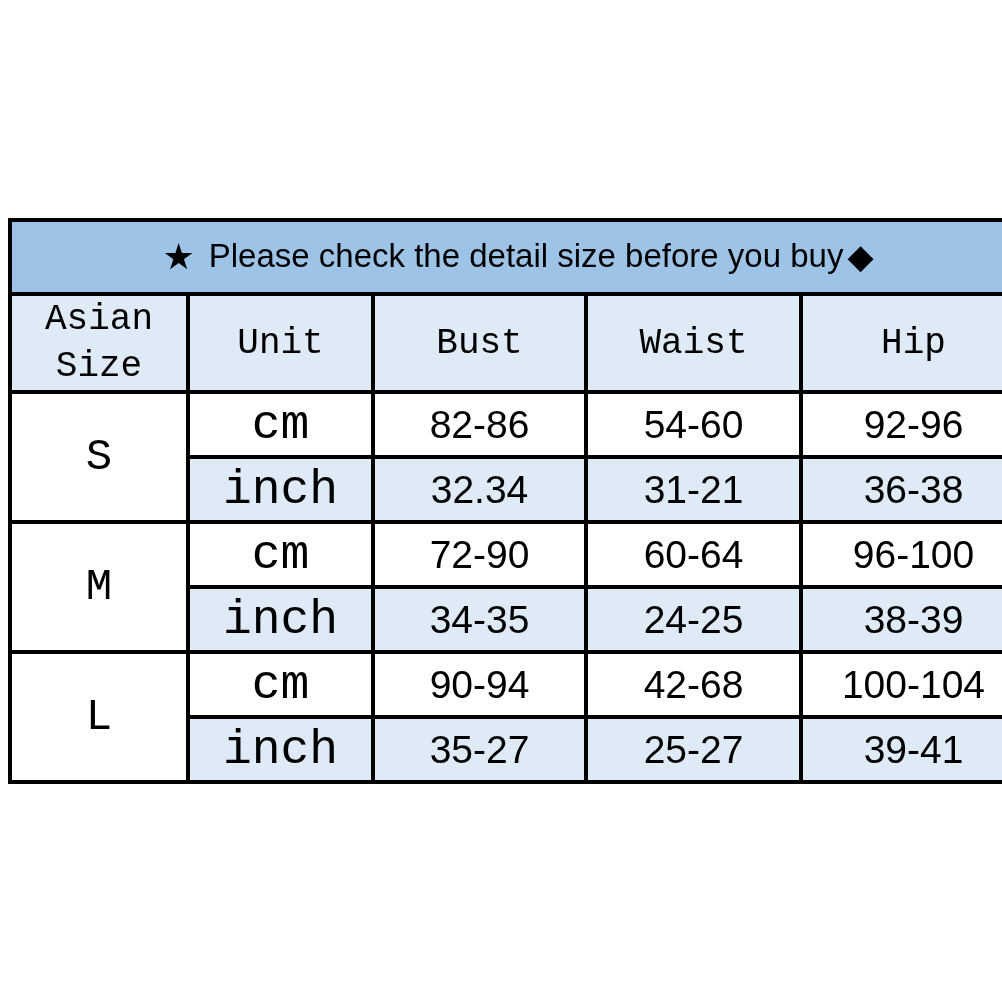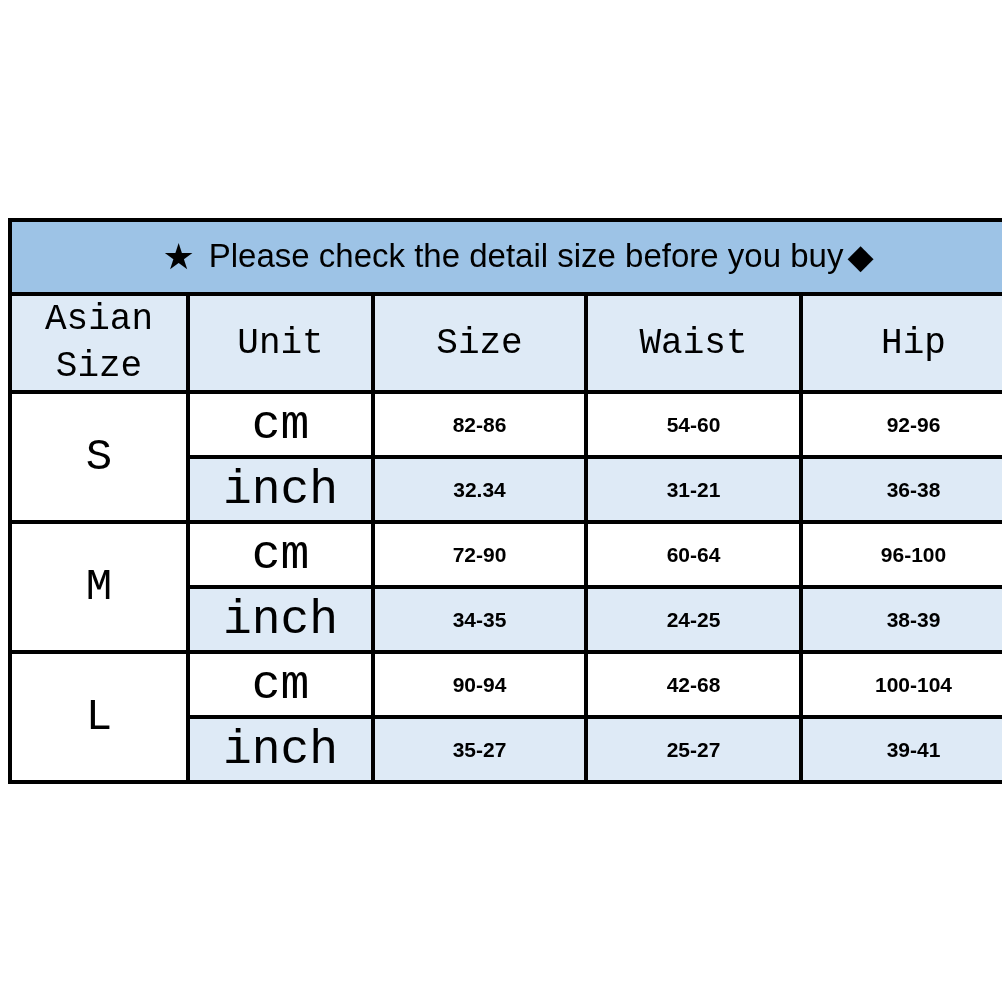--- a/index.html
+++ b/index.html
@@ -76,22 +76,21 @@
     background: var(--cm-row-bg, #FFFFFF) !important;
     font-family: "Liberation Mono", "DejaVu Sans Mono", monospace;
     font-size: 44px;
   }
   td.unit-cell {
     font-family: "Liberation Mono", "DejaVu Sans Mono", monospace;
     font-size: 48px;
   }
   td.value-cell {
     font-family: "Liberation Sans", "DejaVu Sans", sans-serif;
-    font-size: 21px;
-    font-weight: bold;
+    font-size: 39px;
   }
 </style>
 </head>
 <body>
 
 <div class="canvas">
   <div class="chart-clip">
     <table class="size-chart">
       <colgroup>
         <col style="width:178px">
@@ -104,21 +103,21 @@
       <tbody>
           <tr>
         <td colspan="5" class="banner-cell">
           <span class="star">★</span><span>Please check the detail size before you buy</span><span class="diamond">◆</span>
         </td>
       </tr>
 
       <tr class="head-row">
         <td class="asian-cell">Asian Size</td>
         <td>Unit</td>
-        <td>Size</td>
+        <td>Bust</td>
         <td>Waist</td>
         <td>Hip</td>
       </tr>
 
       <tr class="data-row cm-row">
         <td rowspan="2" class="size-cell">S</td>
         <td class="unit-cell">cm</td>
         <td class="value-cell">82-86</td>
         <td class="value-cell">54-60</td>
         <td class="value-cell">92-96</td>

